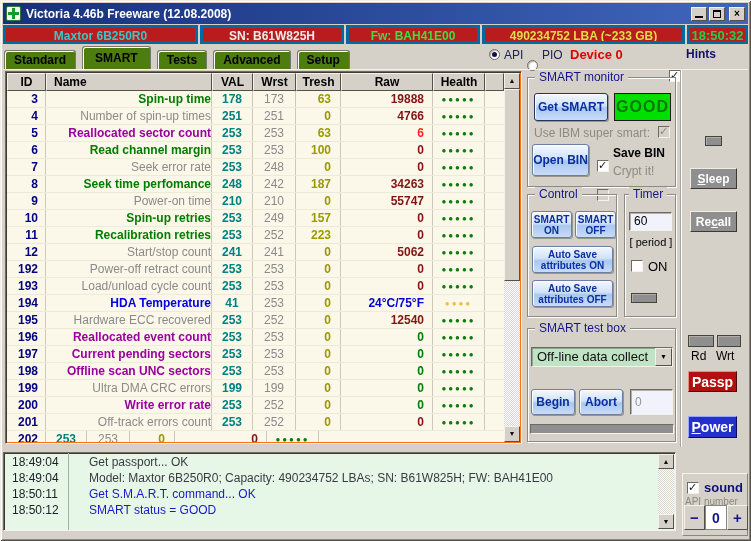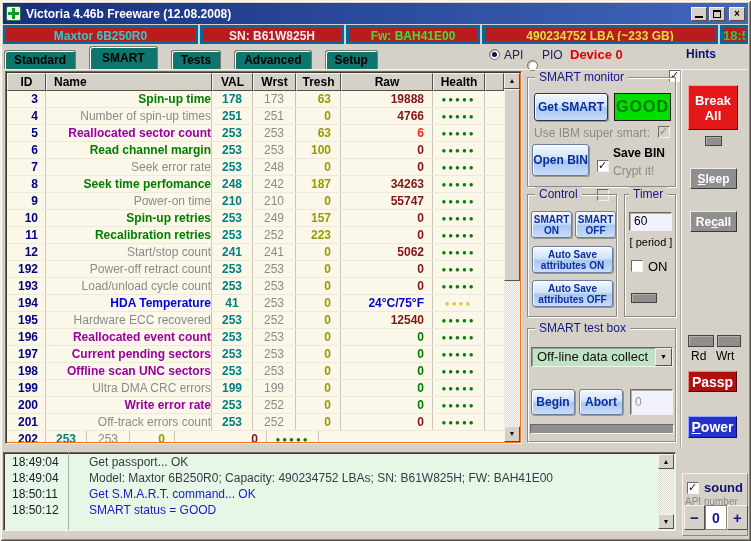--- a/index.html
+++ b/index.html
@@ -21,25 +21,25 @@
   .tbtn{width:16px;height:14px;margin-left:2px;background:#d5d1c9;display:flex;align-items:center;justify-content:center;
     border:1px solid;border-color:#f6f2ea #55514a #55514a #f6f2ea;font-size:10px;font-weight:bold;line-height:1;}
   .g-min{width:8px;height:2px;background:#000;margin-top:7px;}
   .g-max{width:8px;height:8px;border:1px solid #000;border-top-width:2px;}
   
   .infobar{left:3px;top:25px;width:745px;height:19px;display:flex;gap:2px;}
   .seg{background:#b91c1c;border:3px solid #0369a1;text-align:center;line-height:16px;font-weight:bold;white-space:nowrap;overflow:hidden;}
   .seg-model{width:195px;color:var(--model_cyan);}
   .seg-sn{width:144px;color:#ececec;}
   .seg-fw{width:134px;color:var(--fw_green);}
-  .seg-lba{width:236px;color:var(--capacity_yellow);}
+  .seg-lba{width:203px;color:var(--capacity_yellow);}
   .seg-clock{flex:1;color:var(--clock_green);font-size:13px;}
   
   .tabs{left:4px;top:46px;height:23px;display:flex;align-items:flex-end;}
-  .tab{height:19px;line-height:18px;padding:0 9px;margin-right:13px;font-weight:bold;background:#0f766e;
+  .tab{height:19px;line-height:18px;padding:0 9px;margin-right:6px;font-weight:bold;background:#4d7c0f;
     border:1px solid #7c786e;border-bottom:none;border-radius:3px 3px 0 0;box-shadow:inset 1px 1px 0 #fff;}
   .tab.active{height:23px;line-height:23px;padding:0 12px;z-index:3;position:relative;}
   .page-top{left:3px;top:69px;width:745px;height:1px;background:#f6f2ea;}
   .vline{width:1px;background:#a8a49c;box-shadow:1px 0 0 #fff;}
   
   .radio{width:11px;height:11px;border-radius:50%;background:#fff;border:1px solid #6e6a62;box-shadow:inset 1px 1px 1px #b8b4ac;position:relative;}
   .radio.sel::after{content:"";position:absolute;left:2px;top:2px;width:5px;height:5px;border-radius:50%;background:#101048;}
   .cb{width:12px;height:12px;background:#fff;border:1px solid;border-color:#6e6a62 #f6f2ea #f6f2ea #6e6a62;position:relative;}
   .cb.on::after{content:"✓";position:absolute;left:0px;top:-2px;font-size:11px;font-weight:bold;color:#101010;}
   .cb.dis{background:#d5d1c9;}
@@ -433,24 +433,20 @@
     <div class="abs dd" style="left:3px;top:18px;width:142px;height:20px;">
       <div class="dd-text">Off-line data collect</div>
       <div class="dd-btn">▼</div>
     </div>
     <div class="abs btn-blue" style="left:3px;top:60px;width:44px;height:26px;">Begin</div>
     <div class="abs btn-blue" style="left:51px;top:60px;width:44px;height:26px;">Abort</div>
     <div class="abs field" style="left:102px;top:60px;width:43px;height:26px;line-height:24px;color:#9a968e;background:#f2f2fc;">0</div>
     <div class="abs progress" style="left:2px;top:95px;width:144px;height:10px;"></div>
   </div>
 
-  <div class="abs btn-red" style="left:688px;top:85px;width:50px;height:45px;">
-    <span>Break</span>
-    <span>All</span>
-  </div>
   <div class="abs led" style="left:705px;top:136px;width:17px;height:10px;"></div>
   <div class="abs btn-gray" style="left:690px;top:168px;width:47px;height:21px;">
     <span class="u">S</span>
       <span>leep</span>
   </div>
   <div class="abs btn-gray" style="left:690px;top:211px;width:47px;height:21px;">
     <span>Re</span>
       <span class="u">c</span>
       <span>all</span>
   </div>

